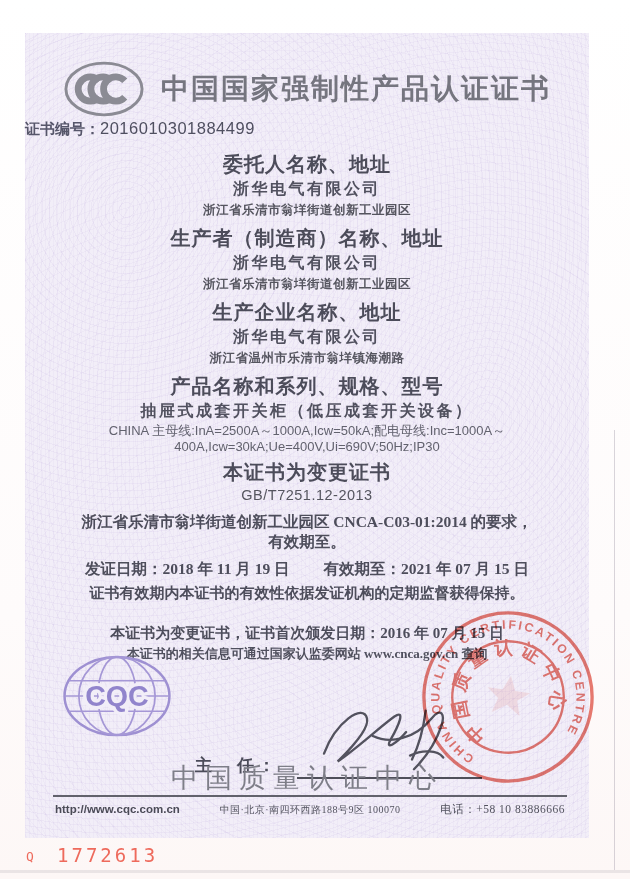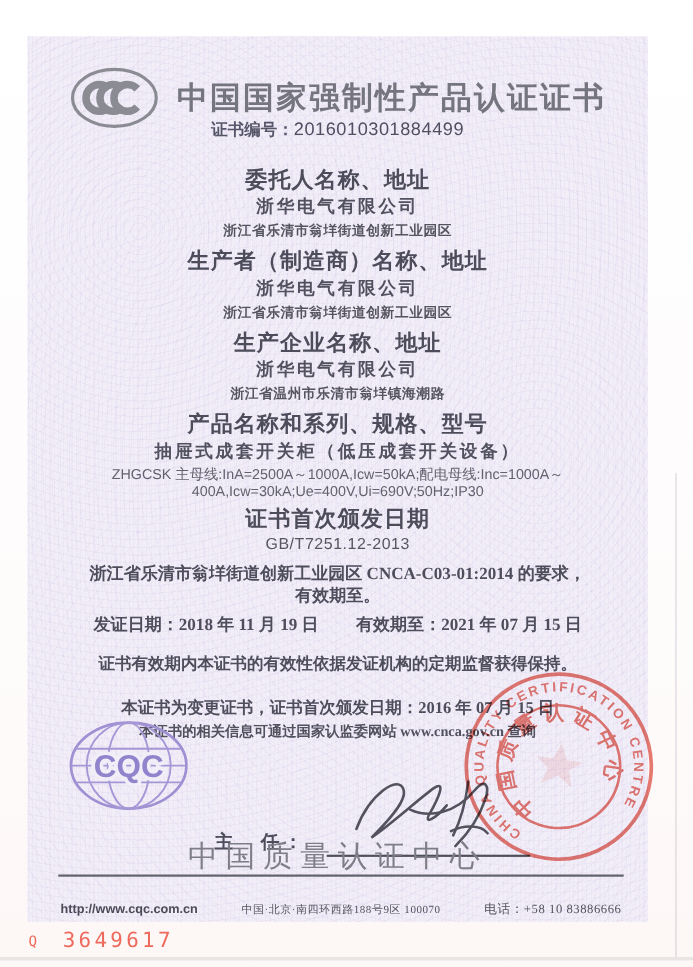--- a/index.html
+++ b/index.html
@@ -23,54 +23,54 @@
   .scan-edge-right { position:absolute; left:614px; top:430px; width:1px; height:440px; background:rgba(130,120,140,0.30); }
   .scan-edge-bottom { position:absolute; left:0; top:870px; width:630px; height:3px; background:rgba(150,145,155,0.18); }
 
   
   .cert-header { position:absolute; top:26px; left:0; right:0; display:flex; align-items:center; justify-content:center; gap:16px; }
   .ccc-logo { width:82px; height:60px; flex:0 0 auto; }
   .cert-title {
     font-family:"Liberation Sans","DejaVu Sans",sans-serif;
     font-size:28px; font-weight:700; letter-spacing:2px; color:#75757f;
   }
-  .cert-no { position:absolute; top:76px; left:0; right:0; text-align:center; font-size:15px; font-weight:700; color:#56566a; }
+  .cert-no { position:absolute; top:86px; left:0; right:0; font-size:15px; font-weight:700; color:#56566a; }
   .cert-no .num { font-family:"Liberation Sans","DejaVu Sans",sans-serif; font-weight:400; font-size:16.5px; letter-spacing:0.5px; color:#4f4f60; }
 
   
   .stack { position:absolute; top:120px; left:24px; right:24px; text-align:center; color:#555562; }
   .h-line  { font-size:20px; font-weight:700; line-height:22px; color:#4c4c5a; letter-spacing:1px; }
   .n-line  { font-size:16px; font-weight:700; line-height:21px; letter-spacing:2.5px; color:#51515f; margin-top:3px; }
   .a-line  { font-size:12.5px; font-weight:700; line-height:18px; letter-spacing:0.5px; color:#55555f; margin-top:2px; }
   .mt8 { margin-top:8px; }
   .spec-line { font-family:"Liberation Sans","DejaVu Sans",sans-serif; font-size:13px; line-height:15.5px; color:#62626e; margin-top:2px; }
   .spec-line + .spec-line { margin-top:0; }
   .std-value { font-family:"Liberation Sans","DejaVu Sans",sans-serif; font-size:14.5px; line-height:20px; color:#55555f; margin-top:2px; letter-spacing:0.5px; }
   .conf-line { font-size:15.5px; font-weight:700; line-height:20px; color:#4d4d5b; margin-top:7px; }
   .conf-line2 { font-size:15.5px; font-weight:700; line-height:20px; color:#4d4d5b; }
   .date-row { margin-top:6px; font-size:15.5px; font-weight:700; line-height:22px; color:#4d4d5b; }
   .date-row .gap { display:inline-block; width:34px; }
-  .note-line { font-size:15px; font-weight:700; line-height:20px; color:#4d4d5b; margin-top:14px; }
+  .note-line { font-size:15px; font-weight:700; line-height:20px; color:#4d4d5b; margin-top:3px; }
   .note-line2 { font-size:15px; font-weight:700; line-height:20px; color:#4d4d5b; margin-top:20px; }
   .query-line { font-size:13px; font-weight:700; line-height:18px; color:#50505e; margin-top:2px; }
 
   
   .cqc-logo { position:absolute; left:36px; top:622px; width:112px; height:82px; }
   .director { position:absolute; left:170px; top:696px; width:305px; height:60px; }
   .dir-label { position:absolute; left:0; bottom:12px; font-size:17px; font-weight:700; color:#4c4c5a; letter-spacing:4px; }
   .dir-line { position:absolute; left:102px; right:18px; bottom:10px; border-bottom:2px solid #4f4f5a; }
   .signature { position:absolute; left:92px; bottom:8px; width:205px; height:88px; }
   .seal { position:absolute; left:395px; top:576px; width:176px; height:176px; mix-blend-mode:multiply; }
   .org-name {
     position:absolute; top:727px; left:0; right:0; text-align:center;
     font-family:"Liberation Sans","DejaVu Sans",sans-serif;
     font-size:27px; font-weight:500; letter-spacing:7px; color:#7e7e88;
   }
   .rule { position:absolute; top:762px; left:28px; right:22px; border-top:2px solid #62626c; }
-  .footer-row { position:absolute; top:769px; left:30px; right:24px; display:flex; justify-content:space-between; align-items:baseline; color:#52525e;margin-top:17px; }
+  .footer-row { position:absolute; top:769px; left:30px; right:24px; display:flex; justify-content:space-between; align-items:baseline; color:#52525e; }
   .footer-row .web { font-family:"Liberation Sans","DejaVu Sans",sans-serif; font-size:11.5px; font-weight:700; color:#4b4b57; }
   .footer-row .addr { font-size:10px; letter-spacing:0.5px; }
   .footer-row .tel { font-size:11.5px; letter-spacing:0.5px; }
 
   
   .serial { position:absolute; left:26px; top:844px; color:#ee6a5c; font-family:"DejaVu Sans Mono","Liberation Mono",monospace; }
   .serial .q { position:absolute; left:0; top:5px; font-size:13px; }
   .serial .no { position:absolute; left:31px; top:0; font-size:19px; letter-spacing:3px; }
 </style>
 </head>
@@ -101,24 +101,24 @@
       <div class="h-line mt8">生产者（制造商）名称、地址</div>
       <div class="n-line">浙华电气有限公司</div>
       <div class="a-line">浙江省乐清市翁垟街道创新工业园区</div>
 
       <div class="h-line mt8">生产企业名称、地址</div>
       <div class="n-line">浙华电气有限公司</div>
       <div class="a-line">浙江省温州市乐清市翁垟镇海潮路</div>
 
       <div class="h-line mt8">产品名称和系列、规格、型号</div>
       <div class="n-line">抽屉式成套开关柜（低压成套开关设备）</div>
-      <div class="spec-line">ZHGCSK  主母线:InA=2500A～1000A,Icw=50kA;配电母线:Inc=1000A～</div>
+      <div class="spec-line">CHINA  主母线:InA=2500A～1000A,Icw=50kA;配电母线:Inc=1000A～</div>
       <div class="spec-line">400A,Icw=30kA;Ue=400V,Ui=690V;50Hz;IP30</div>
 
-      <div class="h-line" style="margin-top:7px;">证书首次颁发日期</div>
+      <div class="h-line" style="margin-top:7px;">本证书为变更证书</div>
       <div class="std-value">GB/T7251.12-2013</div>
 
       <div class="conf-line">浙江省乐清市翁垟街道创新工业园区 CNCA-C03-01:2014 的要求，</div>
       <div class="conf-line2">有效期至。</div>
 
       <div class="date-row">
         <span>发证日期：</span><span>2018 年 11 月 19 日</span><span class="gap"></span><span>有效期至：</span><span>2021 年 07 月 15 日</span>
       </div>
 
       <div class="note-line">证书有效期内本证书的有效性依据发证机构的定期监督获得保持。</div>
@@ -171,15 +171,15 @@
       <span class="web">http://www.cqc.com.cn</span>
       <span class="addr">中国·北京·南四环西路188号9区  100070</span>
       <span class="tel">电话：+58 10 83886666</span>
     </div>
   </div>
 
   <div class="scan-edge-right"></div>
   <div class="scan-edge-bottom"></div>
   <div class="serial">
     <span class="q">Q</span>
-    <span class="no">3649617</span>
+    <span class="no">1772613</span>
   </div>
 </div>
 
 </body></html>

